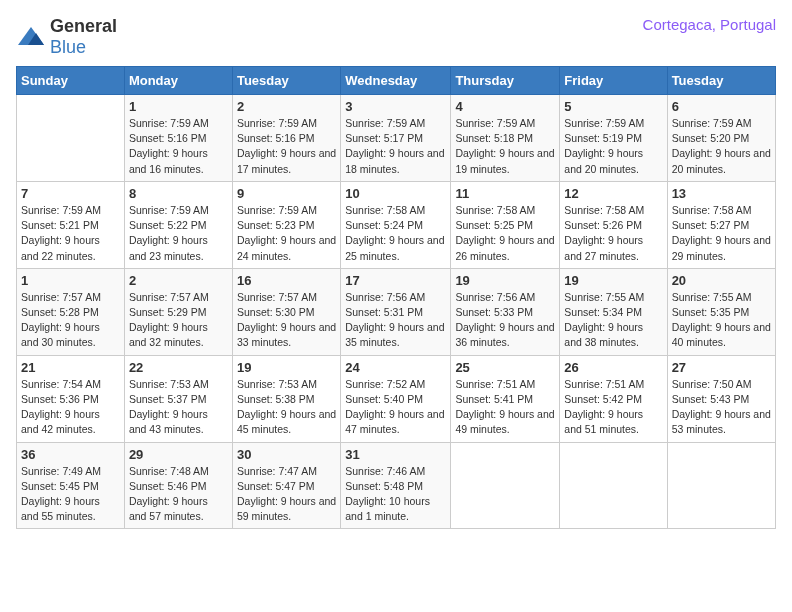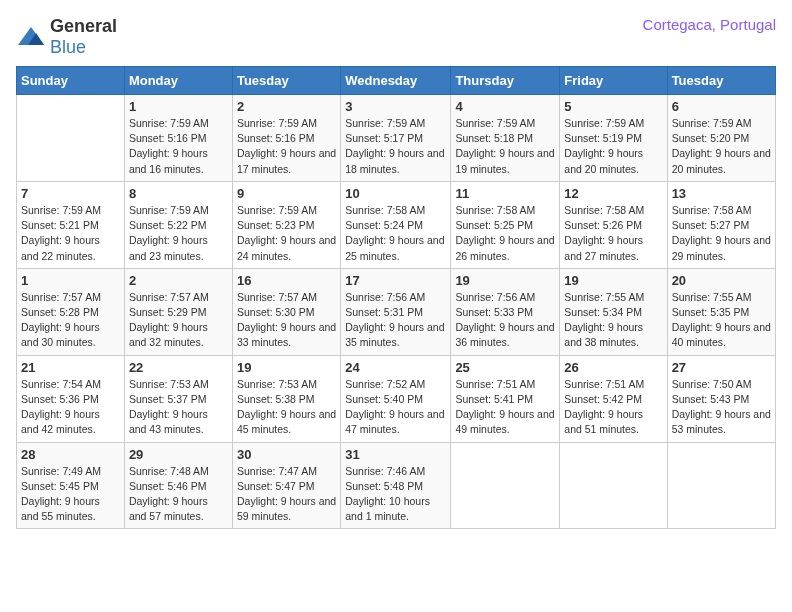--- a/index.html
+++ b/index.html
@@ -233,21 +233,21 @@
           <span class="day-number">26</span>
           <div class="day-info">Sunrise: 7:51 AM<br>Sunset: 5:42 PM<br>Daylight: 9 hours and 51 minutes.</div>
         </td>
         <td>
           <span class="day-number">27</span>
           <div class="day-info">Sunrise: 7:50 AM<br>Sunset: 5:43 PM<br>Daylight: 9 hours and 53 minutes.</div>
         </td>
       </tr>
       <tr>
         <td>
-          <span class="day-number">28</span>
+          <span class="day-number">36</span>
           <div class="day-info">Sunrise: 7:49 AM<br>Sunset: 5:45 PM<br>Daylight: 9 hours and 55 minutes.</div>
         </td>
         <td>
           <span class="day-number">29</span>
           <div class="day-info">Sunrise: 7:48 AM<br>Sunset: 5:46 PM<br>Daylight: 9 hours and 57 minutes.</div>
         </td>
         <td>
           <span class="day-number">30</span>
           <div class="day-info">Sunrise: 7:47 AM<br>Sunset: 5:47 PM<br>Daylight: 9 hours and 59 minutes.</div>
         </td>

